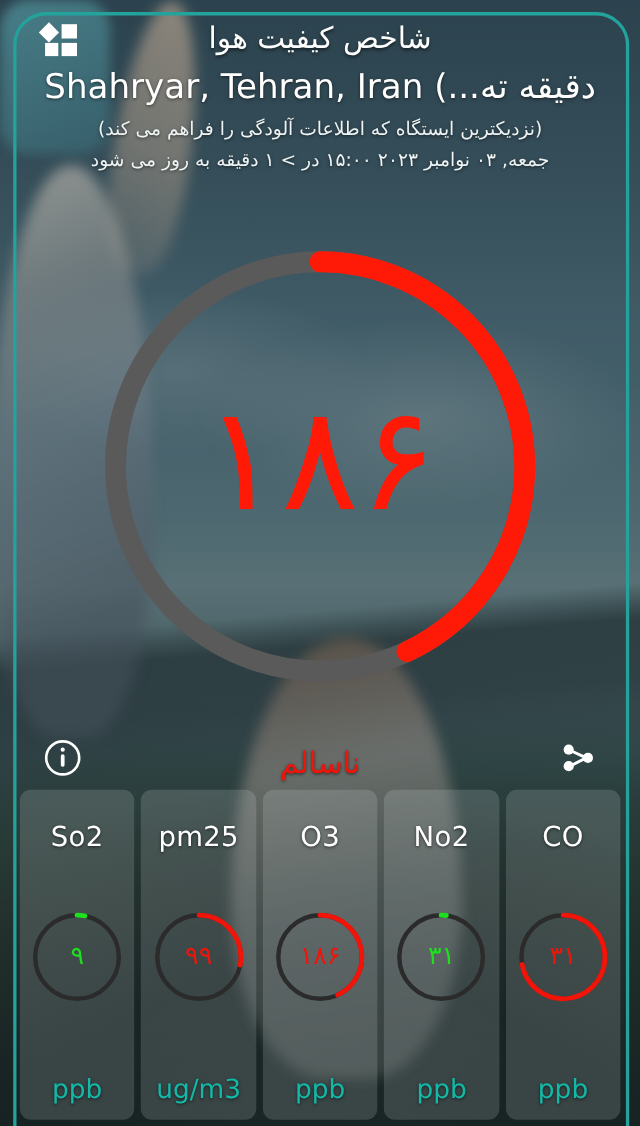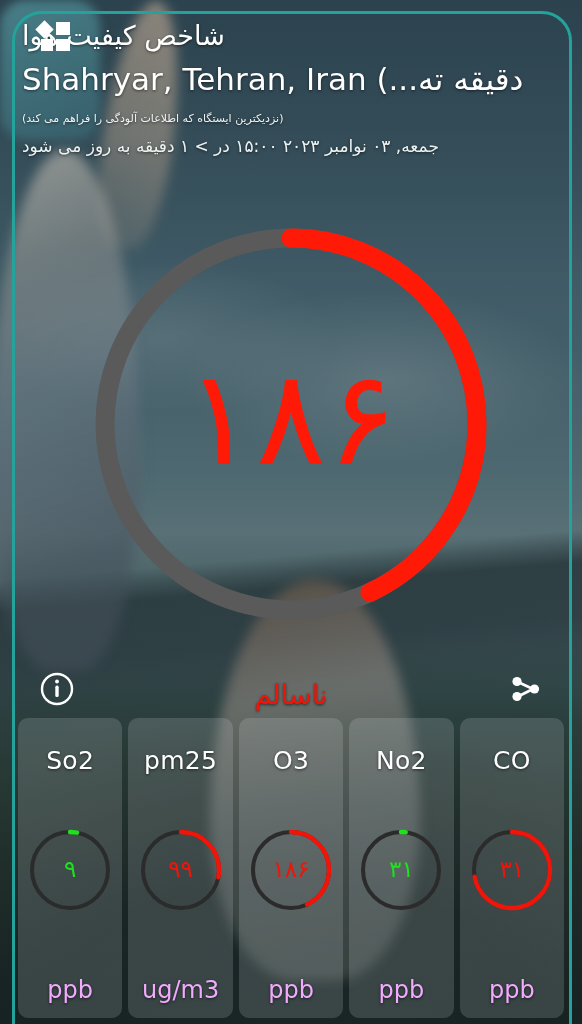--- a/index.html
+++ b/index.html
@@ -76,21 +76,21 @@
     border: 3px solid #23a39b;
     border-radius: 30px;
     pointer-events: none;
   }
 
   
   .header {
     position: absolute;
     left: 0; right: 0; top: 0;
     padding: 14px 22px 0 22px;
-    text-align: left;
+    text-align: center;
     color: #ffffff;
     direction: rtl;
     text-shadow: 0 1px 3px rgba(0,0,0,0.55);
   }
   .title-row {
     position: relative;
     height: 44px;
   }
   .app-title {
     font-size: 27px;
@@ -116,21 +116,21 @@
   .gi-d { left: 18px; top: 17px; width: 14px; height: 12px; }
 
   .location {
     font-size: 31px;
     line-height: 40px;
     margin-top: 1px;
     white-space: nowrap;
     overflow: hidden;
   }
   .station-note {
-    font-size: 11px;
+    font-size: 17px;
     line-height: 27px;
     margin-top: 6px;
     color: #eef3f4;
   }
   .updated {
     font-size: 17px;
     line-height: 27px;
     margin-top: 1px;
     color: #eef3f4;
   }
@@ -236,21 +236,21 @@
     line-height: 1;
     direction: rtl;
     padding-bottom: 2px;
   }
   .card-unit {
     position: absolute;
     bottom: 14px;
     left: 0; right: 0;
     text-align: center;
     font-size: 24px;
-    color: #f0abfc;
+    color: #14b8a6;
     text-shadow: 0 1px 3px rgba(0,0,0,0.6);
   }
 </style>
 </head>
 <body>
 
 <div class="screen">
 
   <div class="bg">
     <div class="bg-figure fig-arm"></div>

